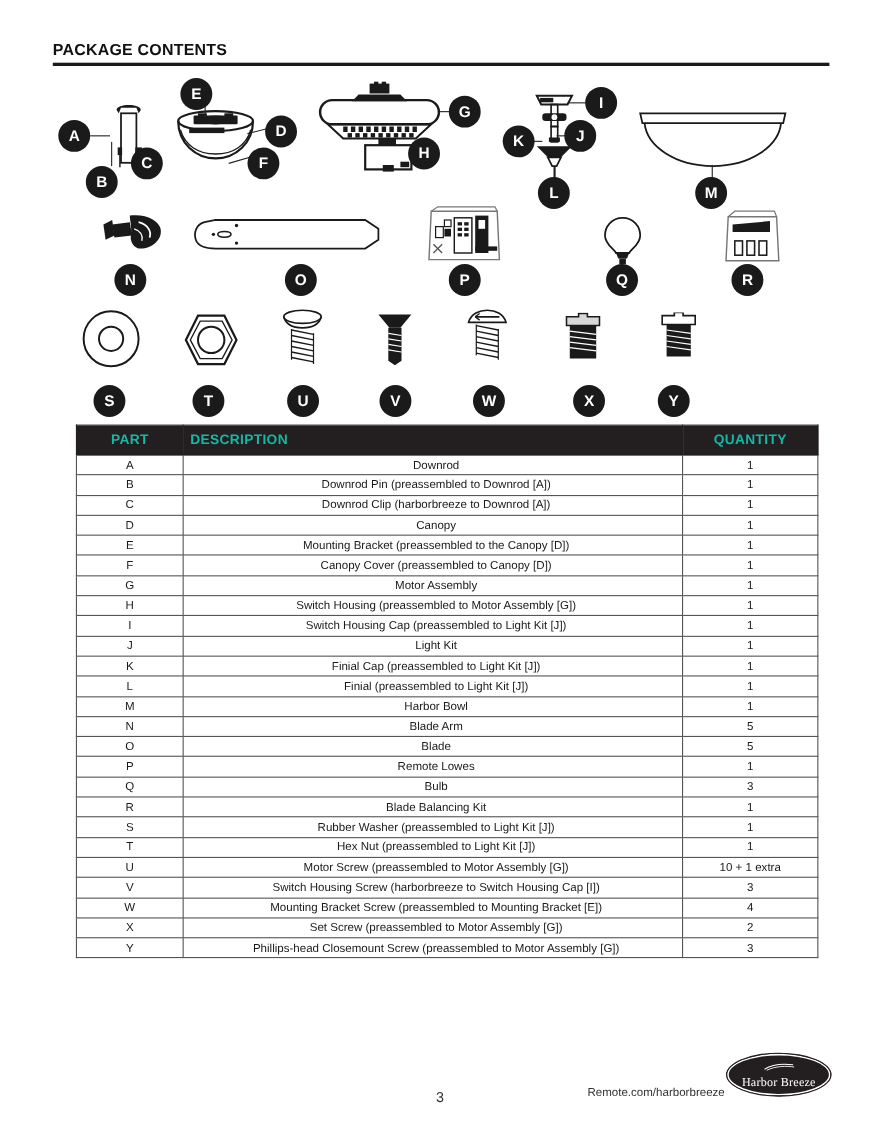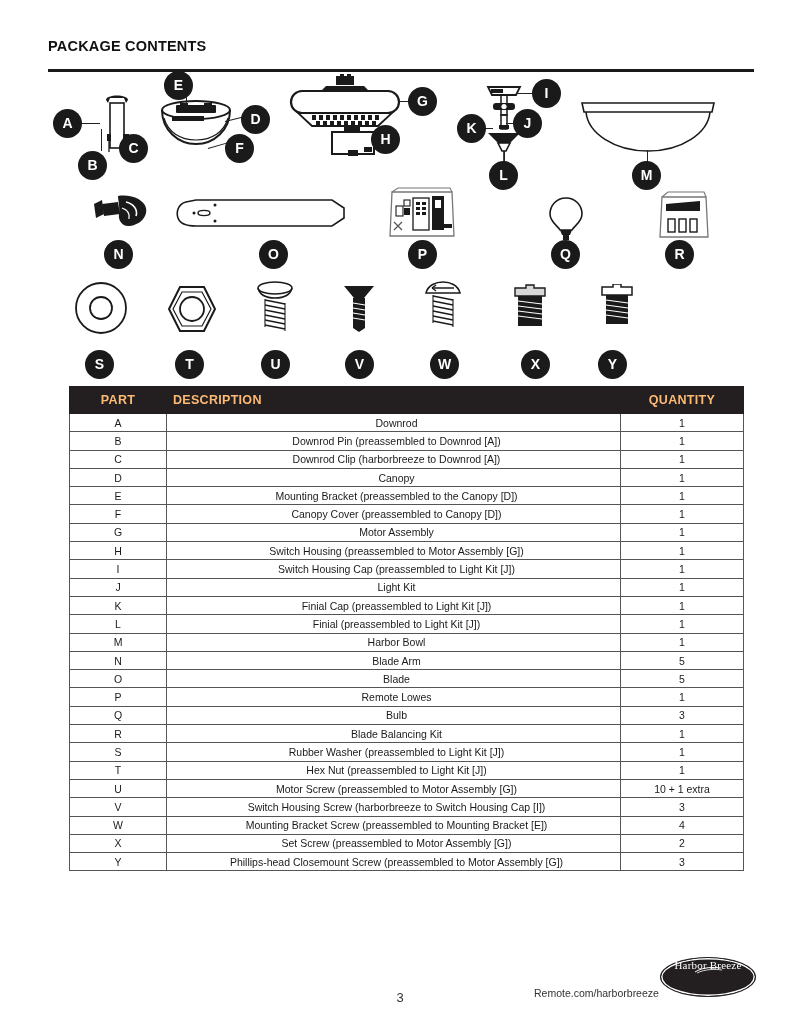--- a/index.html
+++ b/index.html
@@ -21,21 +21,21 @@
     position: absolute;
     left: 48px;
     top: 38px;
     width: 706px;
   }
   #page-header .title {
     font-size: 14.5px;
     font-weight: bold;
     letter-spacing: 0.2px;
     color: #111;
-    padding-bottom: 15px;
+    padding-bottom: 3px;
   }
   #page-header .rule {
     height: 2.5px;
     background: #1a1a1a;
     width: 706px;
   }
 
   
   #diagram {
     position: absolute;
@@ -79,21 +79,21 @@
     table-layout: fixed;
   }
   #parts-table th, #parts-table td {
     border: 1px solid #555;
     font-size: 10.5px;
     font-family: "Liberation Sans", sans-serif;
     color: #1a1a1a;
   }
   #parts-table thead th {
     background: #231f20;
-    color: #fdba74;
+    color: #14b8a6;
     font-size: 12.5px;
     font-weight: bold;
     letter-spacing: 0.3px;
     height: 24px;
     border: 1px solid #231f20;
     text-align: center;
   }
   #parts-table td {
     height: 17.3px;
     padding: 0;
@@ -135,21 +135,21 @@
   .logo-ellipse {
     position: absolute;
     inset: 0;
     border-radius: 50%;
     background: #231f20;
     border: 1.5px solid #231f20;
     box-shadow: inset 0 0 0 1.5px #ffffff, inset 0 0 0 3px #231f20;
   }
   .logo-text {
     position: absolute;
-    left: 0; top: 2px;
+    left: 0; top: 21px;
     width: 96px;
     text-align: center;
     color: #ffffff;
     font-family: "Liberation Serif", serif;
     font-size: 11px;
     letter-spacing: 0.2px;
   }
   .logo-swoosh {
     position: absolute;
     left: 33px; top: 9px;

